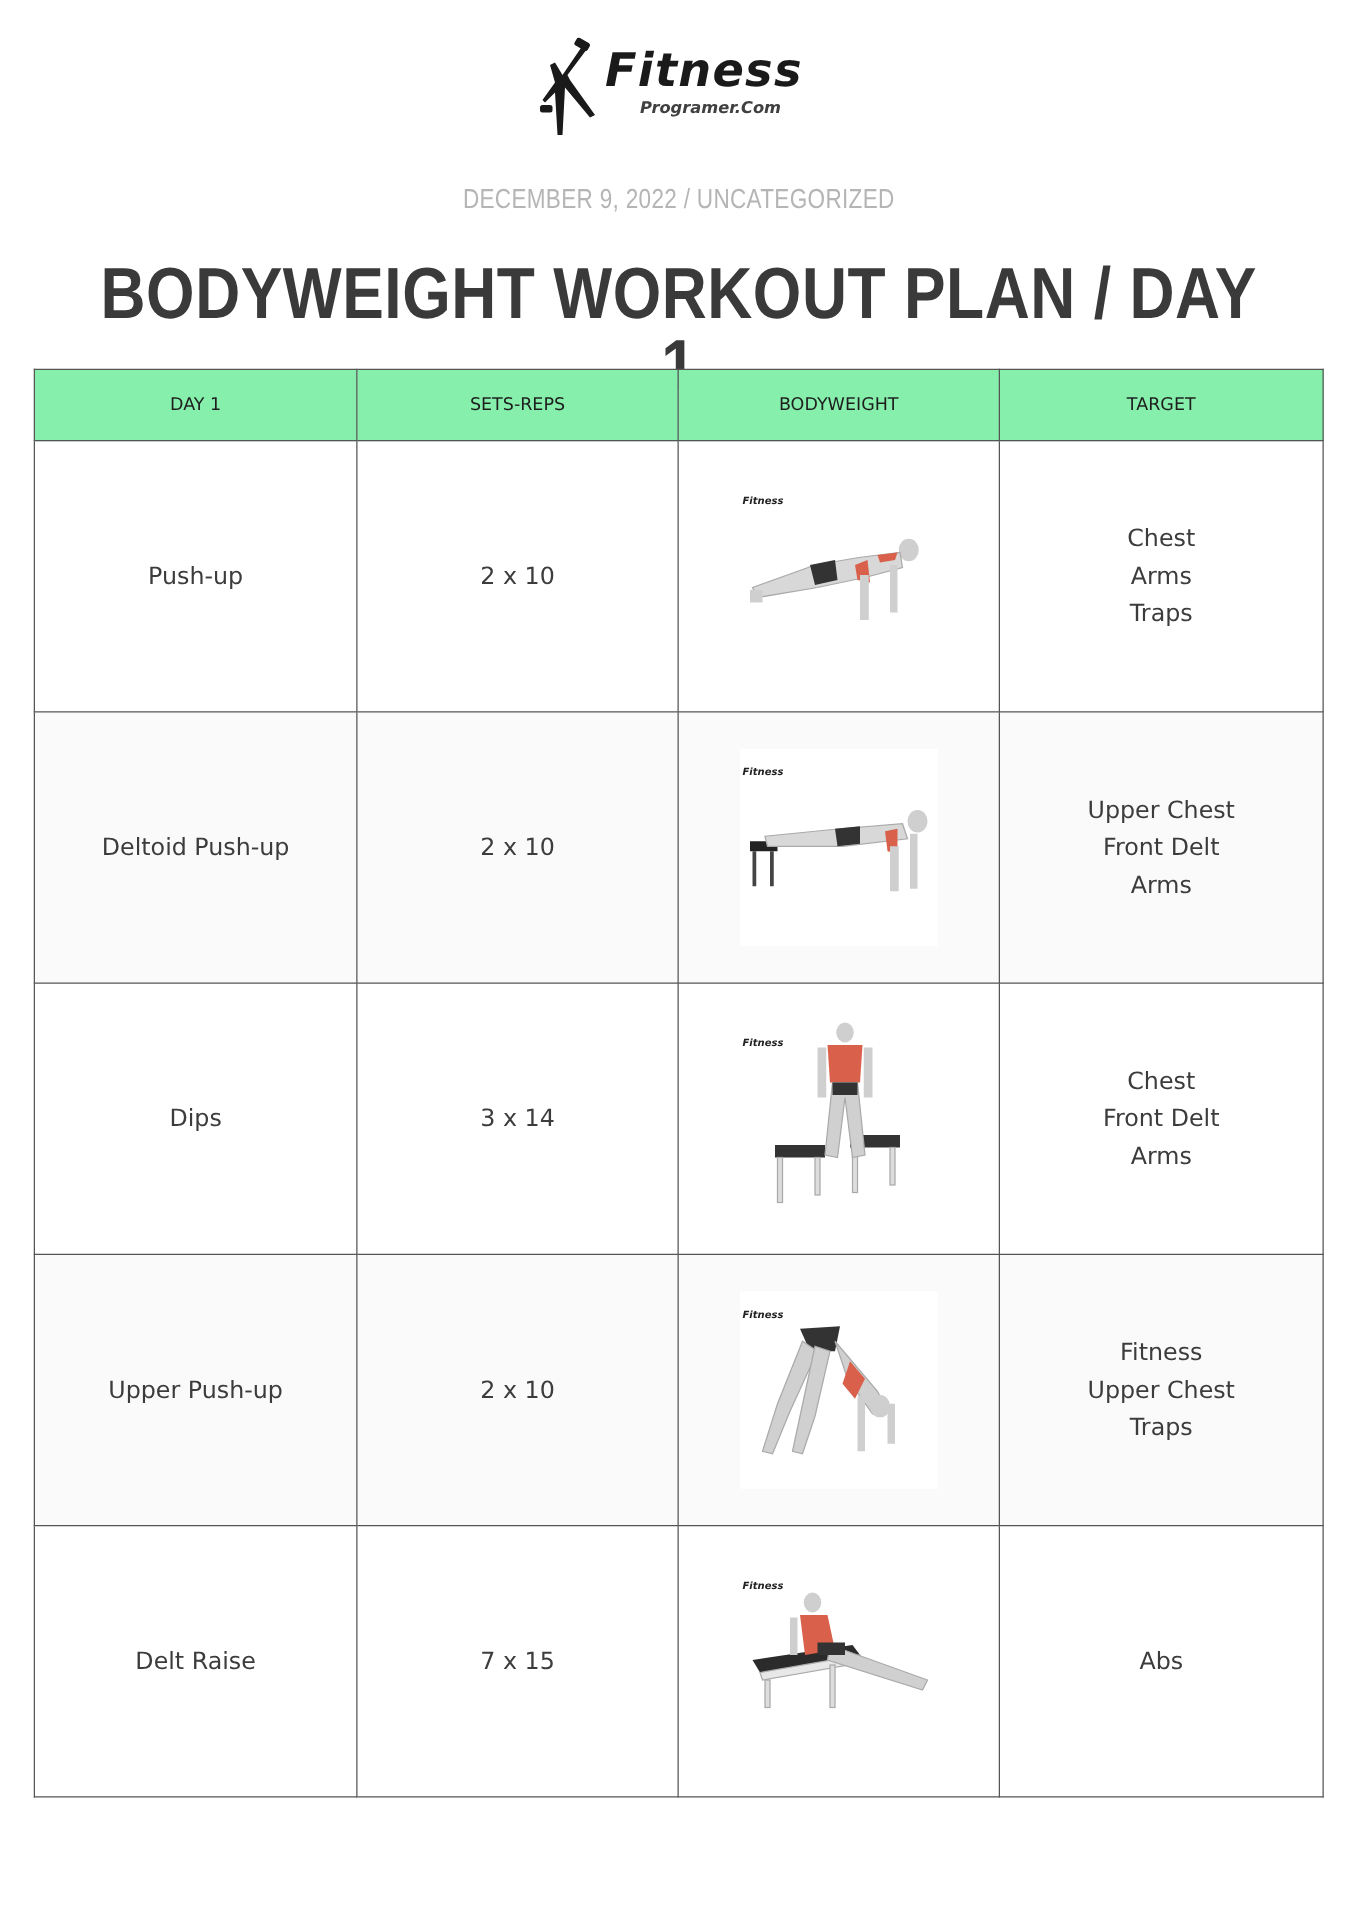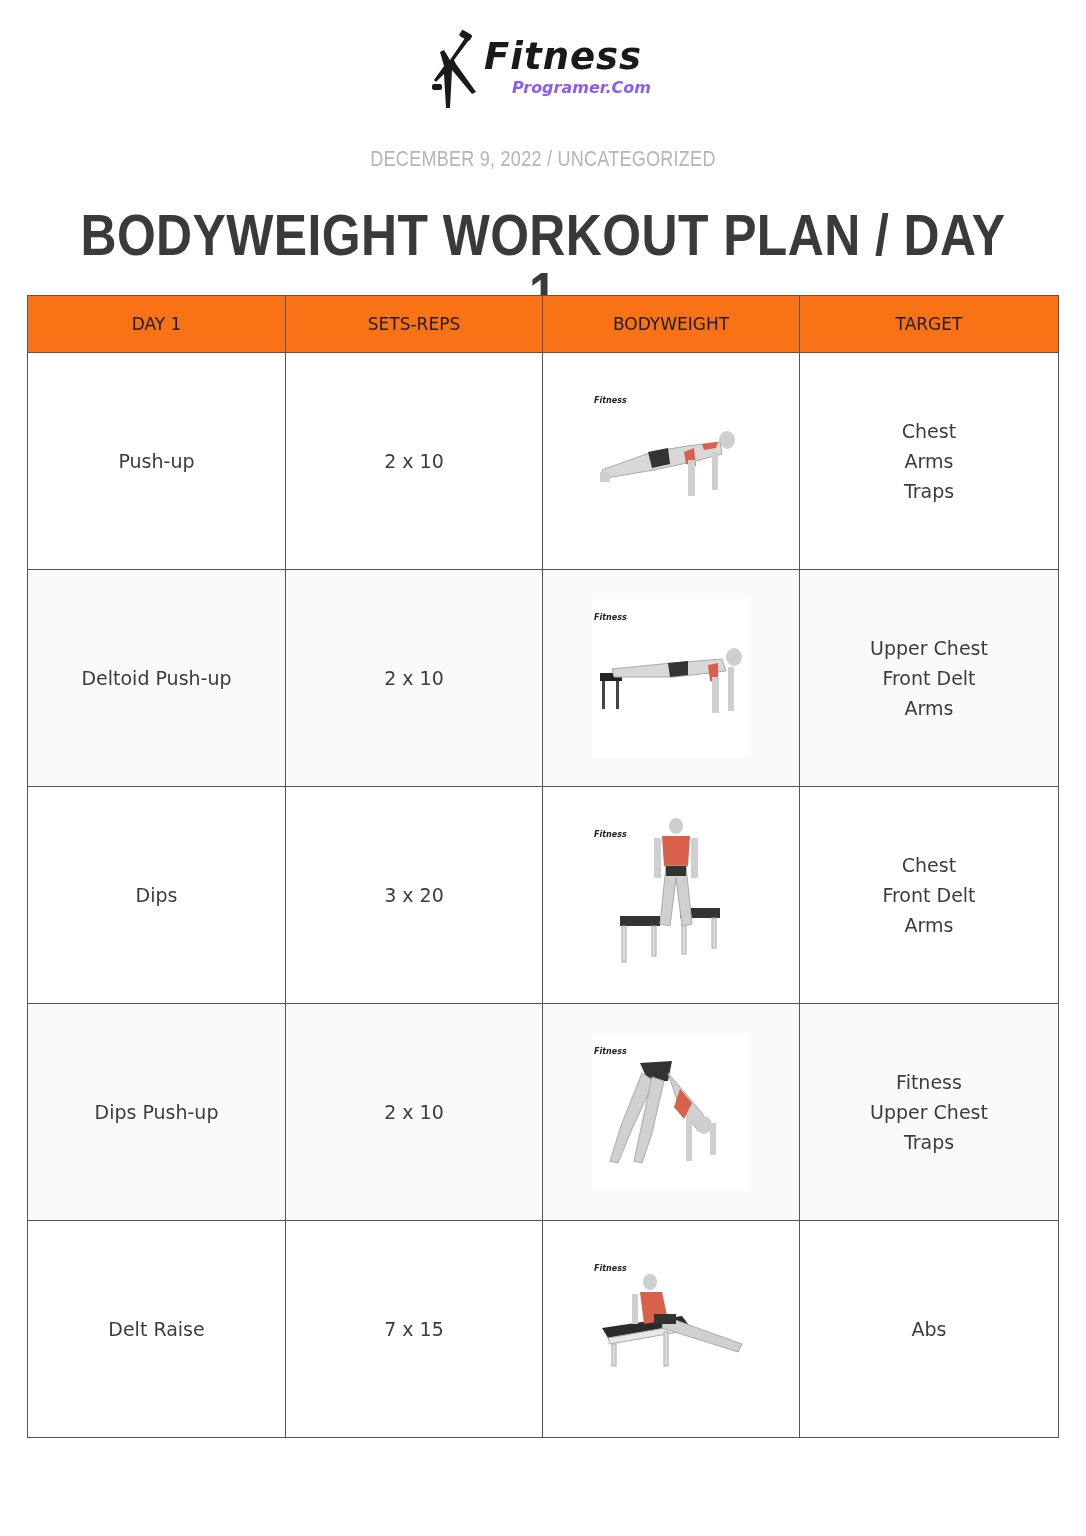--- a/index.html
+++ b/index.html
@@ -1,29 +1,29 @@
 <!DOCTYPE html>
 <html><head>
 <meta charset="utf-8">
 <style>
   html, body { margin: 0; padding: 0; background: #ffffff; }
   body { width: 1086px; height: 1536px; position: relative; font-family: "DejaVu Sans", sans-serif; color: #333; overflow: hidden; }
 
   .logo { position: absolute; left: 432px; top: 30px; width: 222px; height: 84px; }
   .logo svg { position: absolute; left: 0; top: 0; }
   .logo .word { position: absolute; left: 52px; top: 8px; font-family: "DejaVu Sans", sans-serif; font-weight: bold; font-style: italic; font-size: 37px; letter-spacing: 1px; color: #1a1a1a; line-height: 1; }
-  .logo .sub { position: absolute; left: 80px; top: 50px; font-family: "DejaVu Sans", sans-serif; font-weight: bold; font-style: italic; font-size: 16px; color: #8b5cf6; line-height: 1; }
+  .logo .sub { position: absolute; left: 80px; top: 50px; font-family: "DejaVu Sans", sans-serif; font-weight: bold; font-style: italic; font-size: 13px; color: #404040; line-height: 1; }
 
   .meta { position: absolute; left: 0; width: 1086px; top: 146px; text-align: center; font-family: "Liberation Sans Narrow", "Liberation Sans", sans-serif; font-size: 22px; color: #b5b5b5; transform: scaleX(0.82); transform-origin: center; letter-spacing: 0.3px; }
 
   .title { position: absolute; left: 0; width: 1086px; top: 206px; text-align: center; font-family: "Liberation Sans", sans-serif; font-weight: bold; font-size: 58px; color: #3a3a3a; line-height: 1; transform: scaleX(0.86); transform-origin: center; letter-spacing: 0.5px; }
 
   table.plan { position: absolute; left: 27px; top: 295px; width: 1031px; border-collapse: collapse; table-layout: fixed; }
   table.plan th, table.plan td { border: 1.5px solid #555; text-align: center; vertical-align: middle; padding: 0; }
-  table.plan th { height: 56px; background: #f97316; font-weight: normal; font-size: 17px; color: #1e1e1e; }
+  table.plan th { height: 56px; background: #86efac; font-weight: normal; font-size: 14px; color: #1e1e1e; }
   table.plan td { height: 216px; font-size: 19px; color: #3c3c3c; line-height: 30px; }
   table.plan tr.alt td { background: #fafafa; }
   .img-box { width: 158px; height: 158px; margin: 0 auto; position: relative; background: #ffffff; }
   .img-box svg { position: absolute; left: 0; top: 0; }
   .mini-logo { position: absolute; left: 2px; top: 4px; font-size: 8px; font-weight: bold; font-style: italic; color: #222; }
 </style>
 </head>
 <body>
 
 <div class="logo">
@@ -105,21 +105,21 @@
       </td>
       <td>
         <div>Upper Chest</div>
         <div>Front Delt</div>
         <div>Arms</div>
       </td>
     </tr>
 
     <tr>
       <td>Dips</td>
-      <td>3 x 20</td>
+      <td>3 x 14</td>
       <td>
         <div class="img-box">
           <span class="mini-logo">Fitness</span>
           <svg width="158" height="158" viewBox="0 0 158 158">
             <rect x="28" y="100" width="40" height="10" fill="#333"></rect>
             <rect x="30" y="110" width="4" height="36" fill="#ddd" stroke="#aaa"></rect>
             <rect x="60" y="110" width="4" height="30" fill="#ddd" stroke="#aaa"></rect>
             <rect x="88" y="92" width="40" height="10" fill="#333"></rect>
             <rect x="90" y="102" width="4" height="36" fill="#ddd" stroke="#aaa"></rect>
             <rect x="120" y="102" width="4" height="30" fill="#ddd" stroke="#aaa"></rect>
@@ -133,21 +133,21 @@
         </div>
       </td>
       <td>
         <div>Chest</div>
         <div>Front Delt</div>
         <div>Arms</div>
       </td>
     </tr>
 
     <tr class="alt">
-      <td>Dips Push-up</td>
+      <td>Upper Push-up</td>
       <td>2 x 10</td>
       <td>
         <div class="img-box">
           <span class="mini-logo">Fitness</span>
           <svg width="158" height="158" viewBox="0 0 158 158">
             <path d="M48 30 L80 28 L76 48 L56 48 Z" fill="#333"></path>
             <path d="M50 40 L30 90 L18 128 L26 130 L40 96 L62 48 Z" fill="#d0d0d0" stroke="#aaa"></path>
             <path d="M60 44 L48 100 L42 128 L50 130 L60 100 L72 48 Z" fill="#d0d0d0" stroke="#aaa"></path>
             <path d="M76 40 L110 80 L118 96 L106 98 L86 70 Z" fill="#d0d0d0" stroke="#aaa"></path>
             <path d="M88 56 L100 70 L92 86 L82 74 Z" fill="#d9604a"></path>

